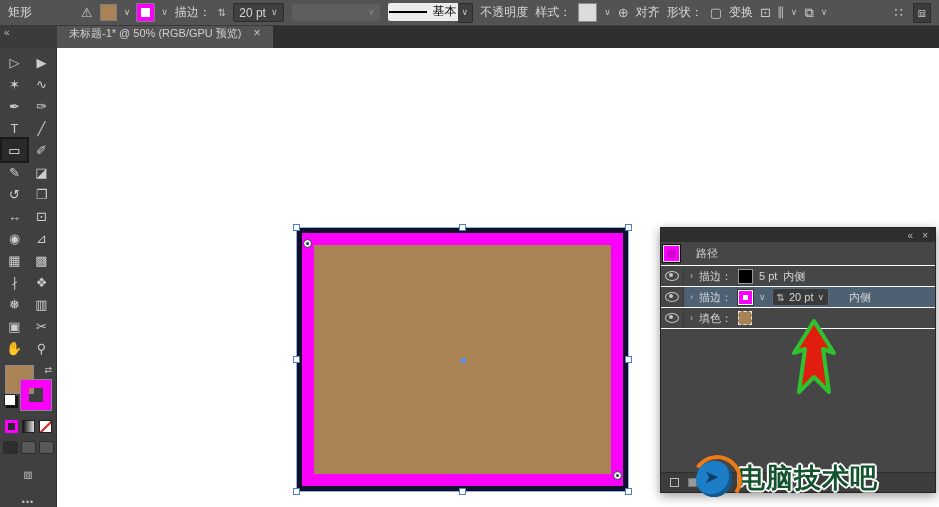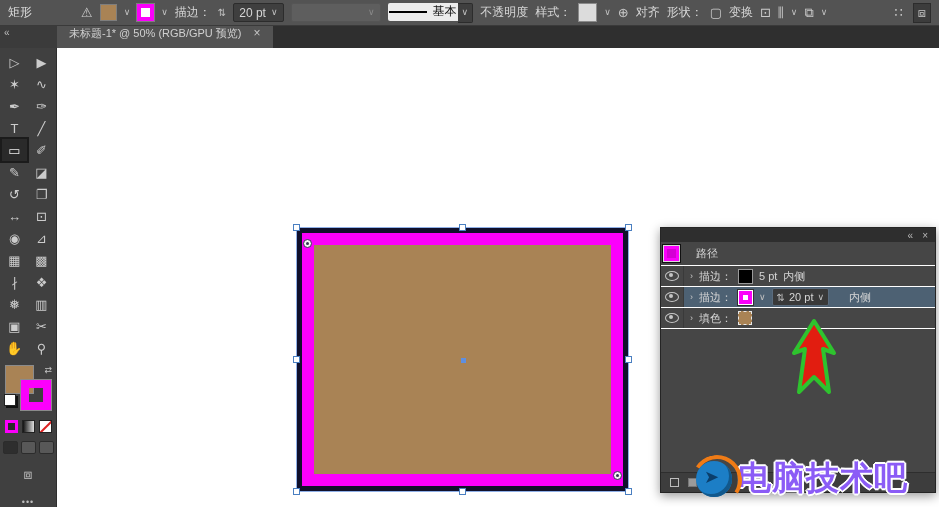--- a/index.html
+++ b/index.html
@@ -109,21 +109,21 @@
   
   .anno-arrow{position:absolute;left:787px;top:318px;width:54px;height:80px;z-index:40}
   
   .watermark{position:absolute;left:692px;top:455px;display:flex;align-items:center;z-index:50}
   .wm-logo{width:46px;height:46px;position:relative;flex:none}
   .wm-swoosh{position:absolute;left:0;top:0;width:42px;height:42px;border-radius:50%;
     border:4px solid transparent;border-top-color:#ef7b16;border-right-color:#ef7b16;transform:rotate(-12deg)}
   .wm-circle{position:absolute;left:4px;top:6px;width:36px;height:36px;border-radius:50%;background:#1c7ec6;
     box-shadow:inset -3px -3px 0 #12588c}
   .wm-arrow-glyph{position:absolute;left:12px;top:13px;color:#0b3e6b;font-size:18px;line-height:1}
-  .wm-text{font-size:33px;font-weight:bold;color:#8b5cf6;letter-spacing:1px;white-space:nowrap;
+  .wm-text{font-size:27px;font-weight:bold;color:#14532d;letter-spacing:1px;white-space:nowrap;
     text-shadow:-2px 0 #fff,2px 0 #fff,0 -2px #fff,0 2px #fff,-1px -1px #fff,1px 1px #fff,-1px 1px #fff,1px -1px #fff}
 </style>
 </head>
 <body>
 
 <div class="control-bar">
   <span class="cb-label tool-name">矩形</span>
   <span class="warn">⚠</span>
   <span class="swatch fill-sw"></span>
   <span class="chev">∨</span>

